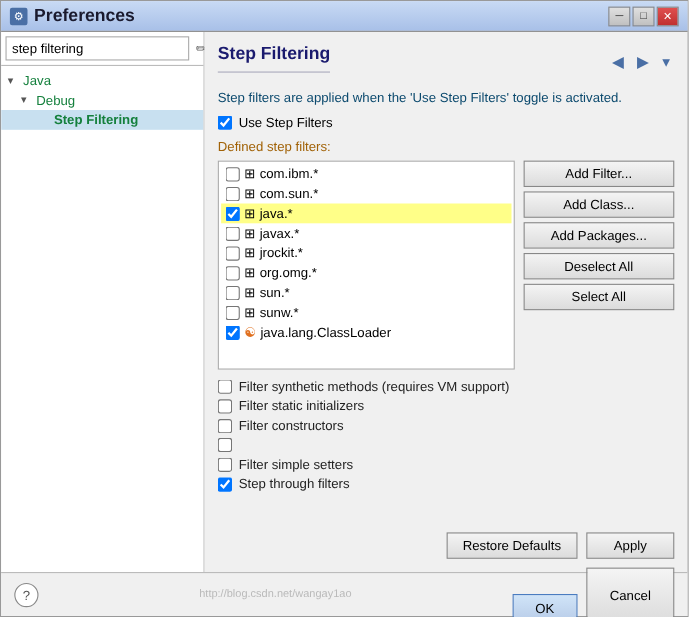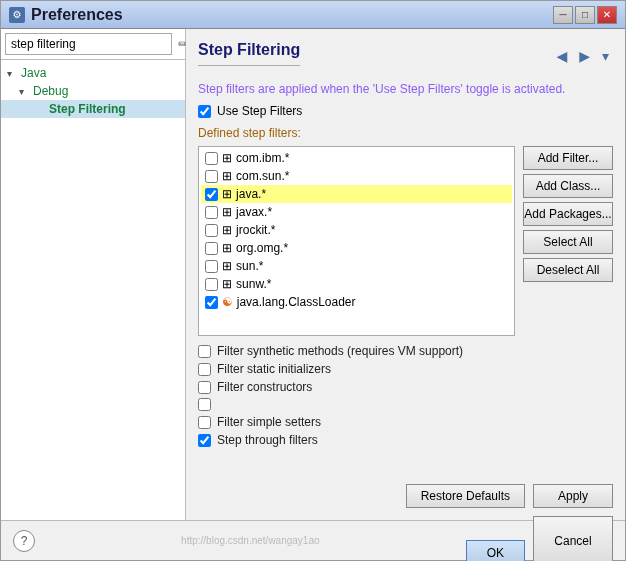--- a/index.html
+++ b/index.html
@@ -145,21 +145,21 @@
     .nav-btn {
       background: transparent;
       border: none;
       cursor: pointer;
       font-size: 14px;
       color: #4a6fa5;
       padding: 2px 4px;
     }
     .description {
       font-size: 12px;
-      color: #8b5cf6;
+      color: #0c4a6e;
       margin-bottom: 8px;
     }
     .checkbox-row {
       display: flex;
       align-items: center;
       margin-bottom: 8px;
     }
     .checkbox-row input[type=checkbox] {
       margin-right: 6px;
     }
@@ -205,21 +205,21 @@
     }
     .filter-buttons {
       display: flex;
       flex-direction: column;
       gap: 4px;
       min-width: 90px;
     }
     .filter-btn {
       border: 1px solid #888;
       background: linear-gradient(to bottom, #f4f4f4, #dcdcdc);
-      padding: 4px 0;
+      padding: 4px 24px;
       font-size: 12px;
       cursor: pointer;
       text-align: center;
     }
     .filter-btn:disabled { color: #aaa; cursor: default; }
     .options-section {
       display: flex;
       flex-direction: column;
       gap: 4px;
       margin-bottom: 12px;
@@ -389,22 +389,22 @@
             <input type="checkbox" checked="" style="">
             <span class="filter-item-icon java-loader-icon">☯</span>
             <span class="filter-item-text">java.lang.ClassLoader</span>
           </div>
         </div>
 
         <div class="filter-buttons">
           <button class="filter-btn">Add Filter...</button>
           <button class="filter-btn">Add Class...</button>
           <button class="filter-btn">Add Packages...</button>
+          <button class="filter-btn">Deselect All</button>
           <button class="filter-btn">Select All</button>
-          <button class="filter-btn">Deselect All</button>
         </div>
       </div>
 
       <div class="options-section">
         <div class="option-row">
           <input type="checkbox" id="filterSynthetic" style="">
           <label class="option-label" for="filterSynthetic">Filter synthetic methods (requires VM support)</label>
         </div>
         <div class="option-row">
           <input type="checkbox" id="filterStatic" style="">

